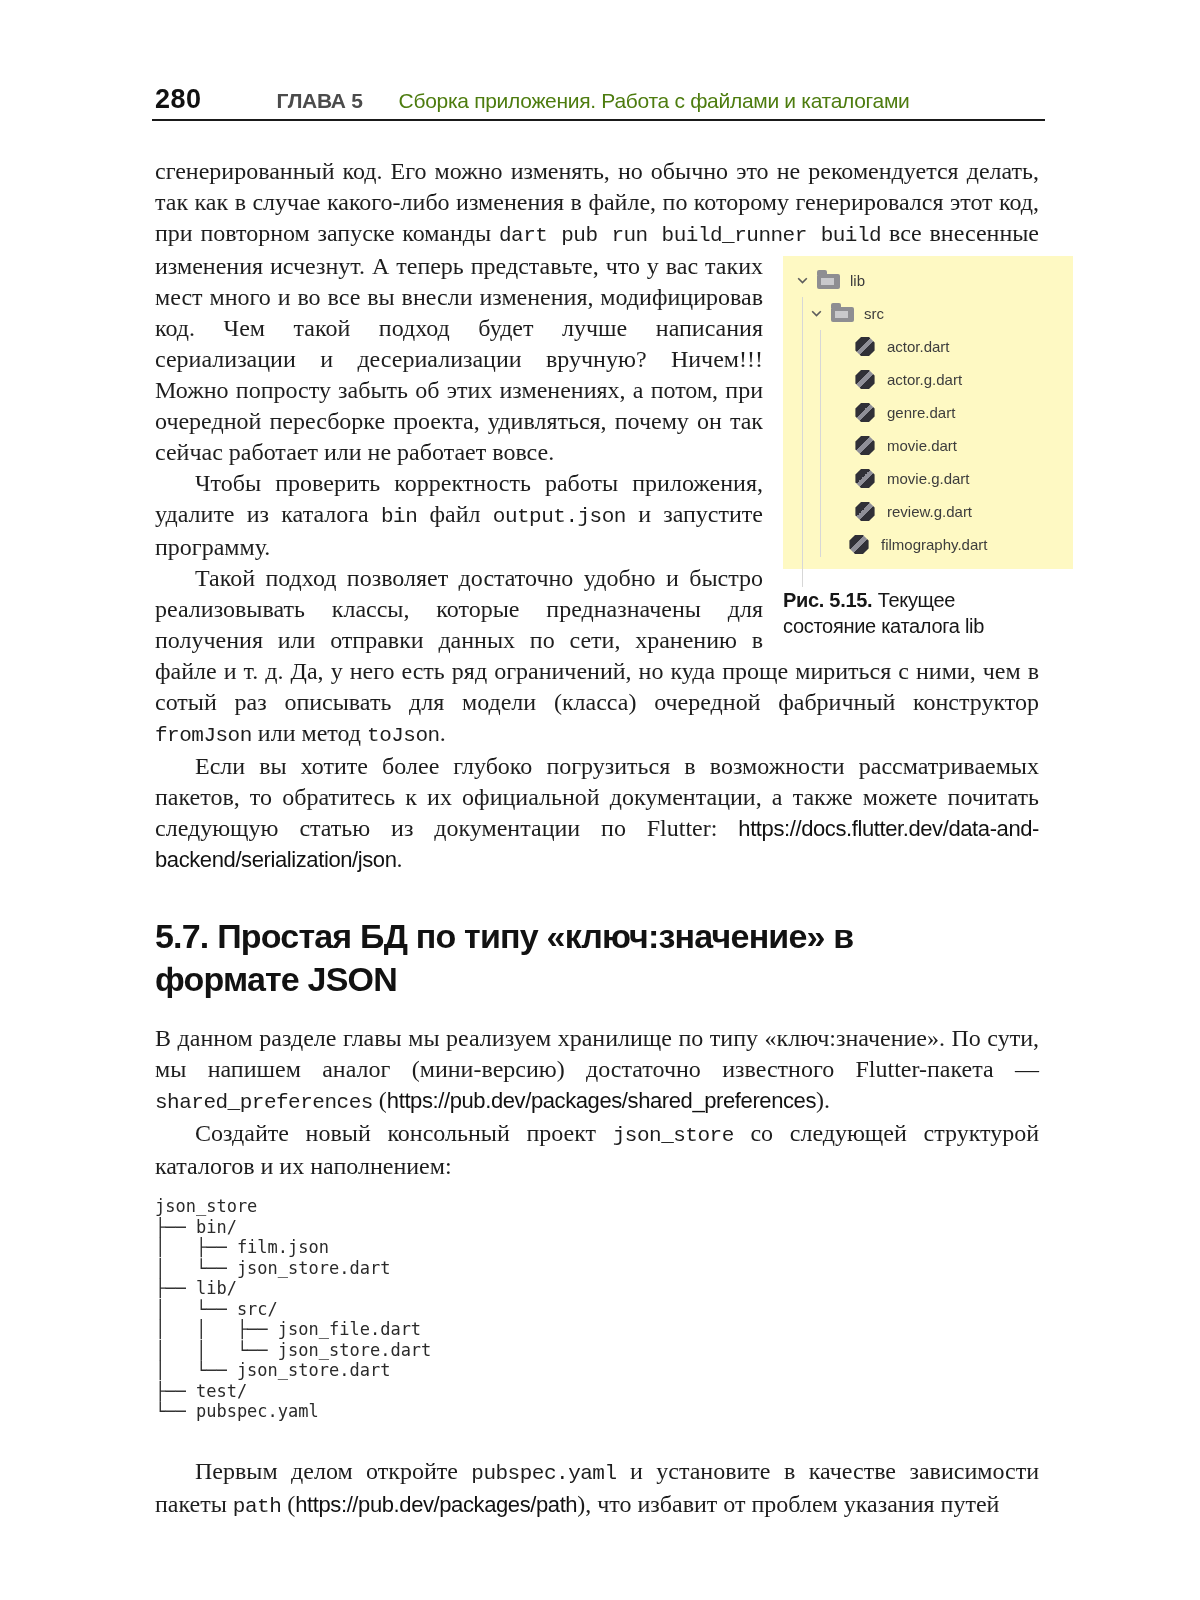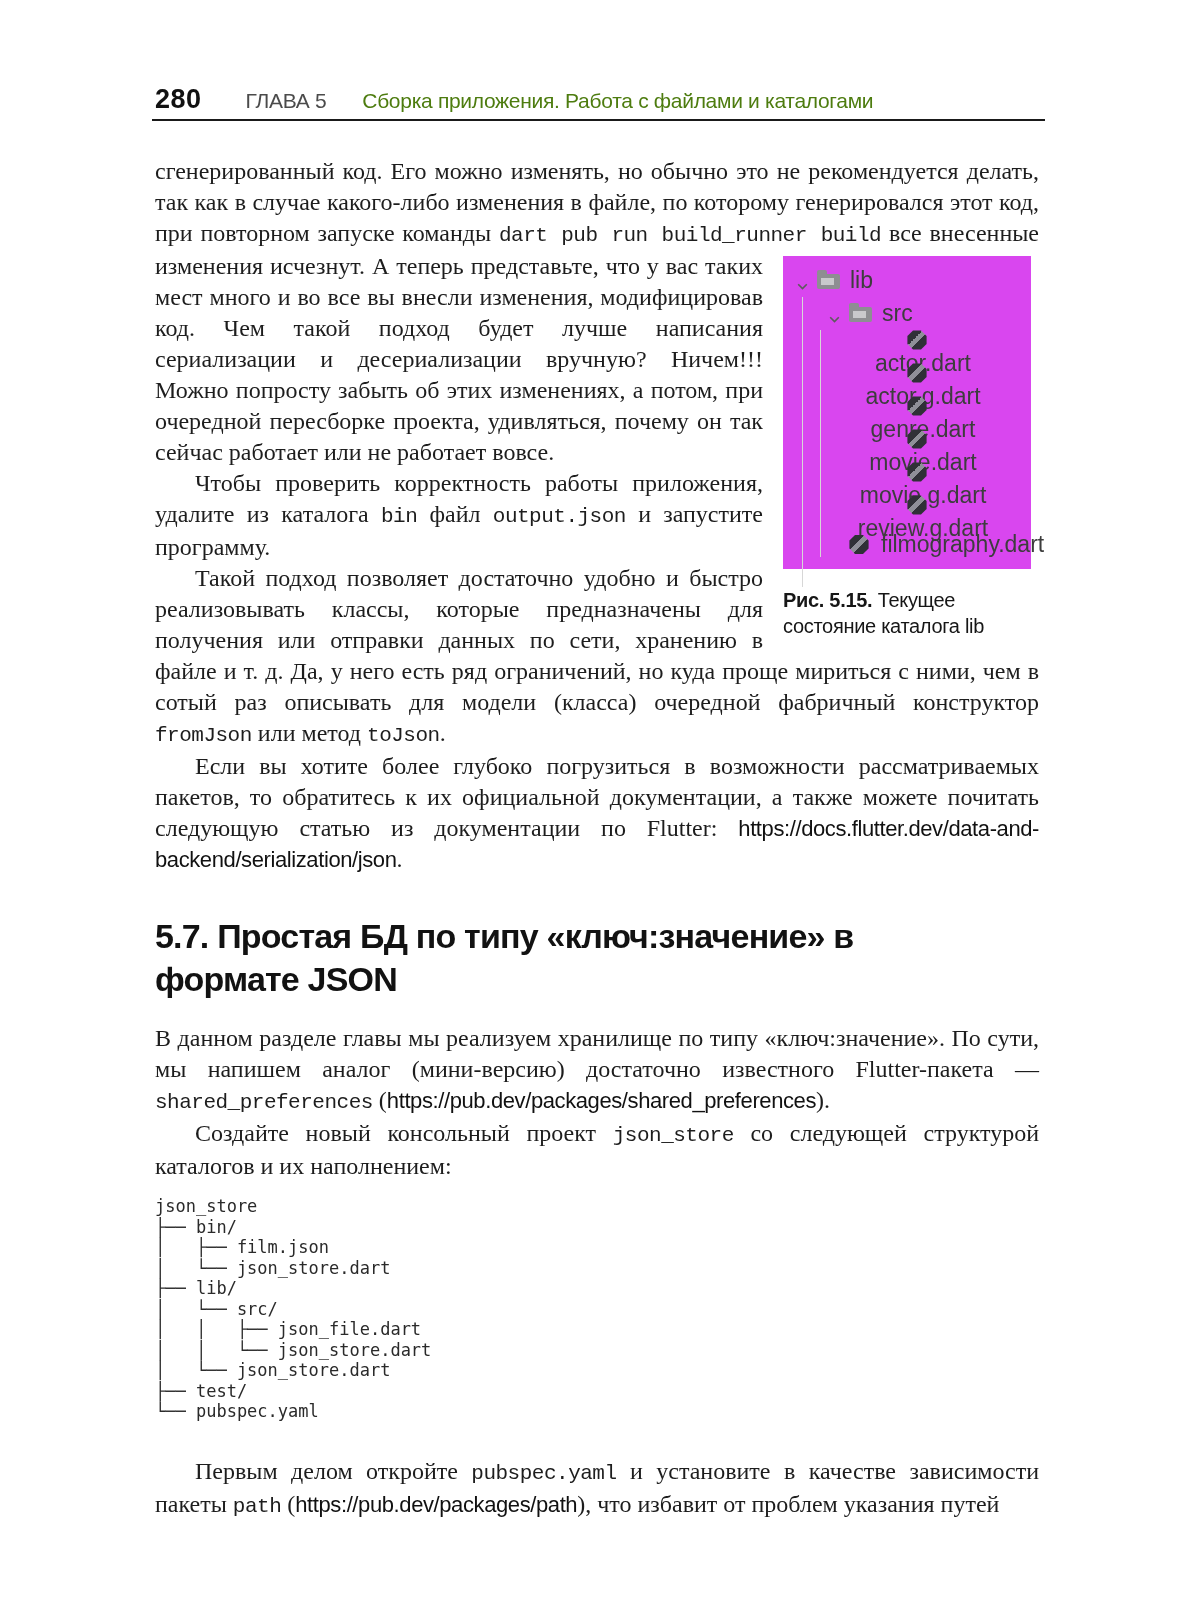--- a/index.html
+++ b/index.html
@@ -11,21 +11,21 @@
   .page { position:absolute; inset:0; overflow:hidden; }
 
   
   .hdr {
     position:absolute; left:155px; top:84px; width:890px;
     display:flex; align-items:baseline;
     font-family:"Liberation Sans", sans-serif;
     gap:14px;
   }
   .hdr .pagenum { font-size:27px; font-weight:700; color:#111; letter-spacing:.5px; }
-  .hdr .chap    { margin-left:30px; font-size:21px; font-weight:400; color:#4b4b4b; letter-spacing:-.3px; }
+  .hdr .chap    { margin-left:61px; font-size:21px; font-weight:700; color:#4b4b4b; letter-spacing:-.3px; }
   .hdr .chaptitle { margin-left:22px; font-size:21px; color:#4d7c0f; letter-spacing:-.3px; }
   .hdr-rule { position:absolute; left:152px; top:119px; width:893px; height:2px; background:#1a1a1a; }
 
   
   .content {
     position:absolute; left:155px; top:156px; width:884px;
     font-size:24px; line-height:31px; text-align:justify;
   }
   .content p { margin:0; }
   p.ind { text-indent:40px; }
@@ -36,29 +36,29 @@
   .urltxt {
     font-family:"Liberation Sans", sans-serif;
     font-size:22px; letter-spacing:-.4px; color:#111;
   }
 
   
   .fig-float {
     float:right; width:256px; margin:5px 0 10px 20px; display:block;
   }
   .explorer {
-    display:block; position:relative; width:248px; background:#d946ef;
+    display:block; position:relative; width:290px; background:#fef9c3;
     padding:8px 0 8px 0;
-    font-family:"Liberation Sans", sans-serif; font-size:23px;
+    font-family:"Liberation Sans", sans-serif; font-size:15px;
     color:#3d3d3d; text-align:left; line-height:normal; text-indent:0;
   }
   .x-row { display:flex; align-items:center; height:33px; }
   .x-row.lv0  { padding-left:12px; }
-  .x-row.lv1  { padding-left:44px; }
-  .x-row.lv2  { padding-left:32px;flex-direction:column; }
+  .x-row.lv1  { padding-left:26px; }
+  .x-row.lv2  { padding-left:72px; }
   .x-row.lv1f { padding-left:66px; }
   .chev { width:15px; height:15px; margin-right:7px; flex:none; display:inline-block; }
   .folder {
     display:inline-block; position:relative; flex:none;
     width:23px; height:15px; margin-right:10px; margin-top:2px;
     background:#8e8e92; border-radius:2px;
   }
   .folder::before {
     content:""; position:absolute; left:0; top:-4px;
     width:10px; height:5px; background:#8e8e92; border-radius:2px 2px 0 0;

